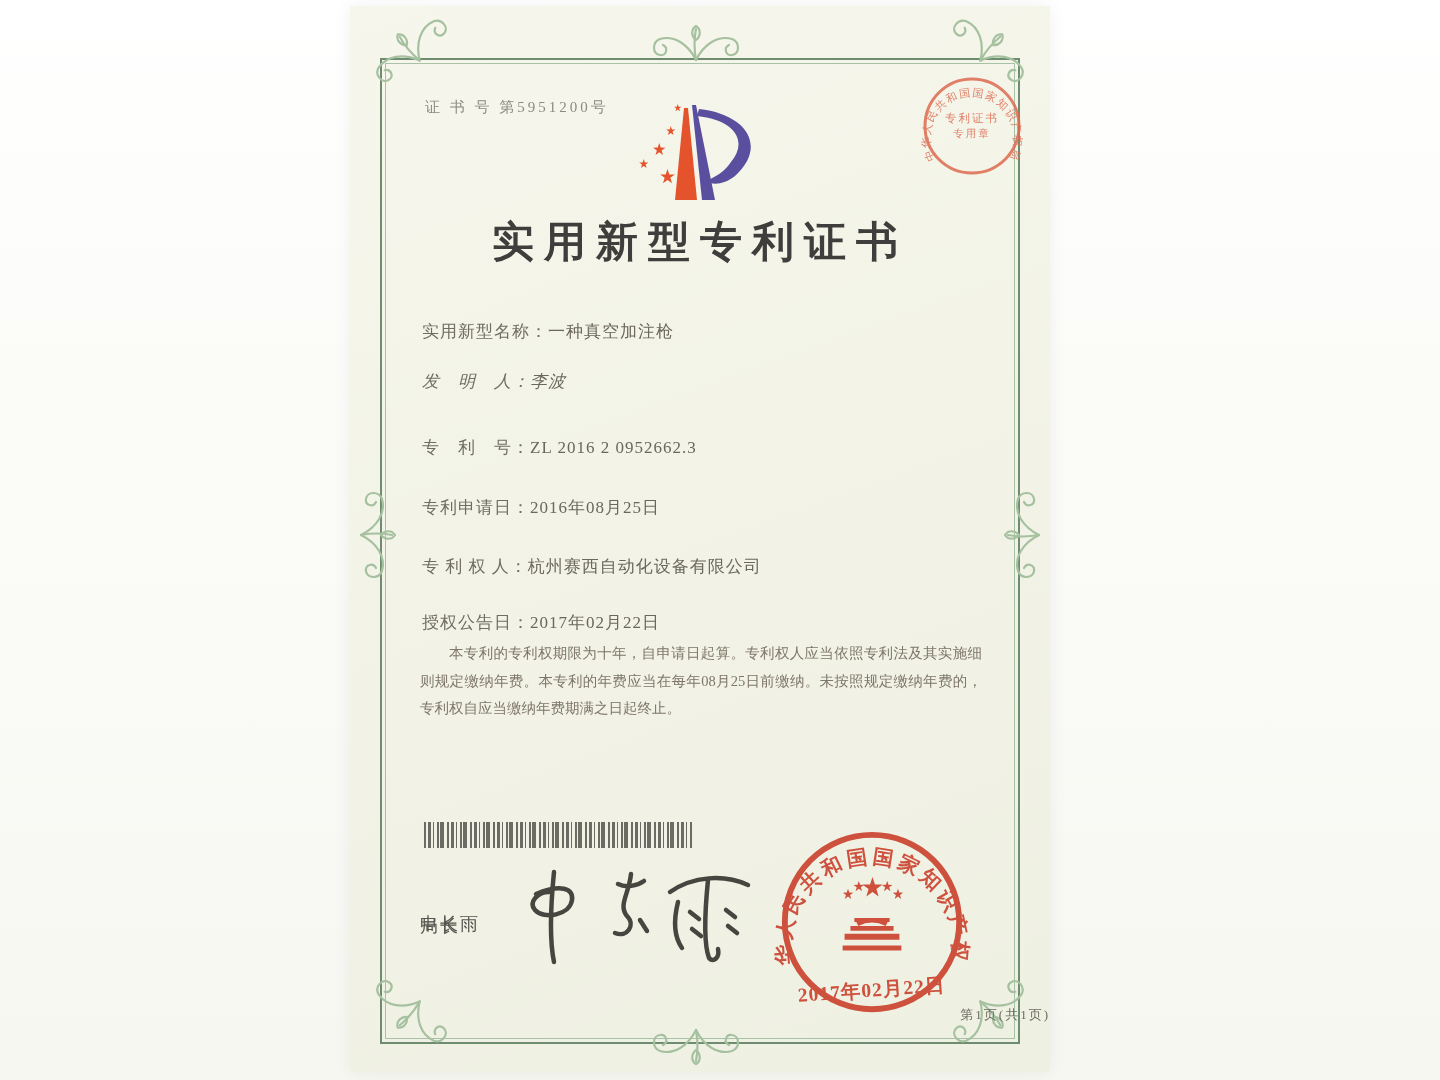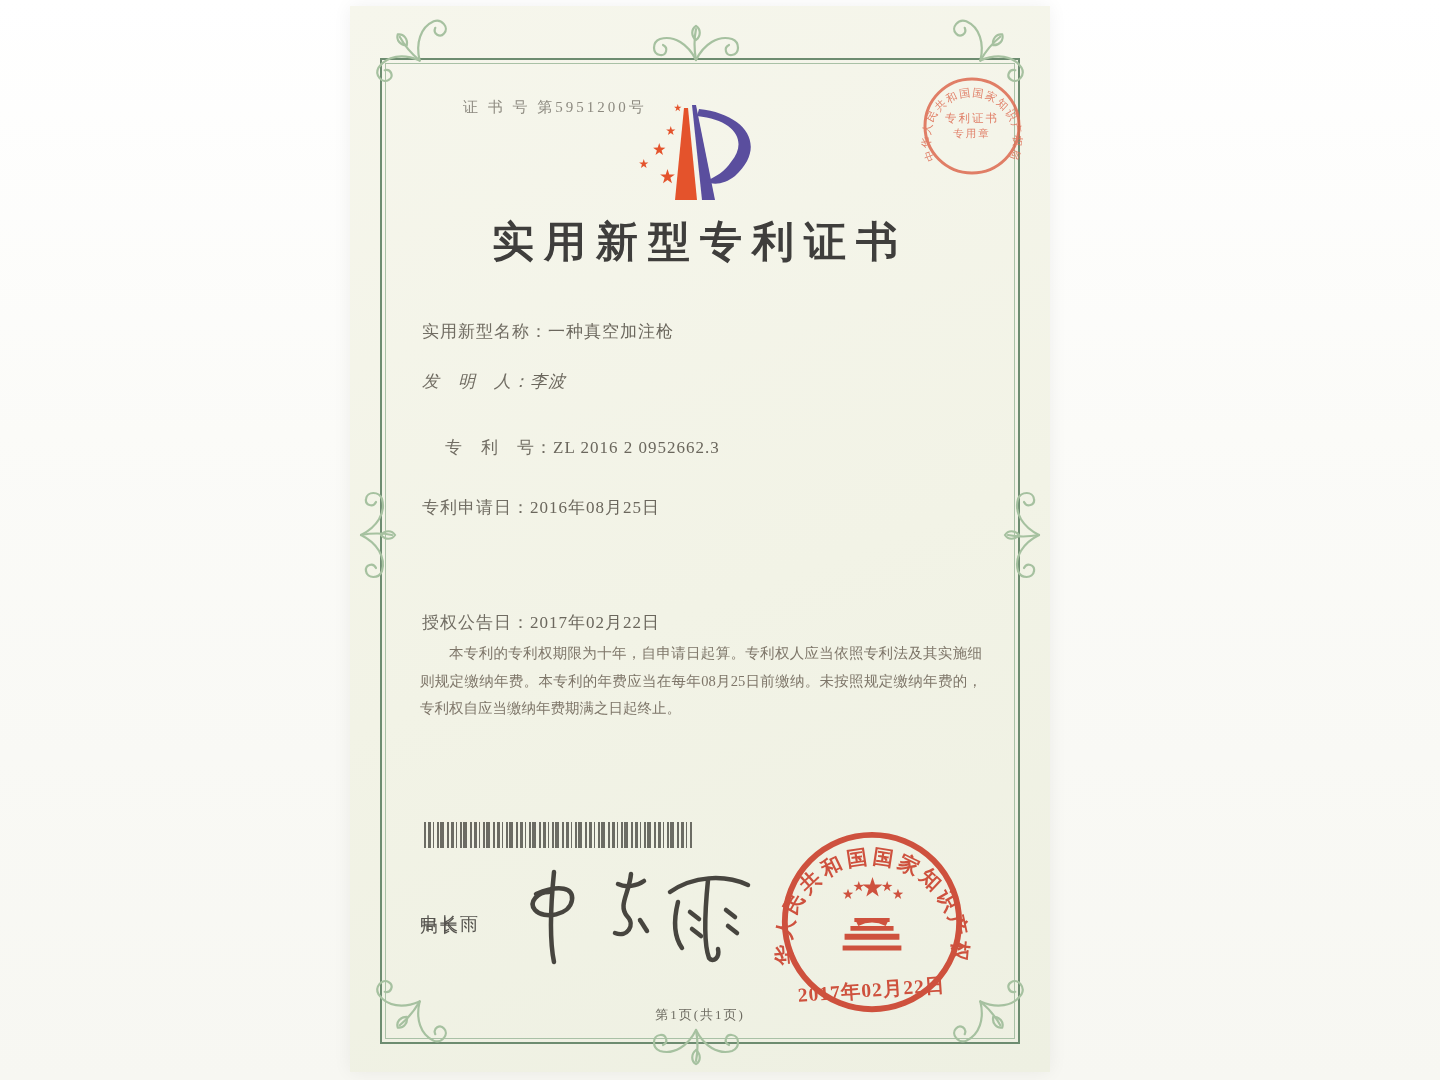--- a/index.html
+++ b/index.html
@@ -8,21 +8,21 @@
   .photo { position:relative; width:1440px; height:1080px;
            background:linear-gradient(180deg,#ffffff 0%,#fbfbf8 40%,#f7f7f2 100%); }
   .paper { position:absolute; left:350px; top:6px; width:700px; height:1066px;
            background:linear-gradient(160deg,#f6f6ec 0%,#f2f3e6 55%,#eef0e2 100%);
            box-shadow:0 0 18px rgba(0,0,0,.06); }
   .frame { position:absolute; left:30px; right:30px; top:52px; bottom:28px;
            border:2px solid #6d8c70; }
   .frame-inner { position:absolute; inset:3px; border:1px solid #a9c1a6; }
   .flourish { position:absolute; width:92px; height:42px; color:#a6c1a0; }
   .cert-no { position:absolute; left:75px; top:92px; font-size:15px; color:#8d8a80;
-             letter-spacing:3px;margin-left:38px; }
+             letter-spacing:3px; }
   .logo { position:absolute; left:272px; top:96px; width:152px; height:106px; }
   .top-seal { position:absolute; left:558px; top:56px; width:128px; height:128px;
               opacity:.85; }
   .title { position:absolute; left:0; right:0; top:208px; text-align:center;
            font-size:42px; font-weight:bold; color:#3f3e3c; letter-spacing:10px; }
   .field { position:absolute; left:72px; font-size:17px; color:#716d63;
            letter-spacing:1px; white-space:nowrap; }
   .field .val { color:#6b675d; }
   .paragraphs { position:absolute; left:70px; top:634px; width:562px;
                 font-size:14.5px; line-height:1.9; color:#7e7669; text-align:justify; }
@@ -33,21 +33,21 @@
                  #4a4a43 4px 7px,transparent 7px 9px,#4a4a43 9px 10px,transparent 10px 13px,
                  #4a4a43 13px 15px,transparent 15px 16px,#4a4a43 16px 20px,transparent 20px 23px);
              opacity:.8; }
   .director-label { position:absolute; left:70px; top:908px; font-size:18px;
                     color:#55534e; letter-spacing:2px; }
   .director-name  { position:absolute; left:70px; top:906px; font-size:18px;
                     color:#55534e; letter-spacing:2px; }
   .signature { position:absolute; left:168px; top:852px; width:250px; height:120px; }
   .main-seal { position:absolute; left:408px; top:822px; width:228px; height:192px;
                opacity:.92; }
-  .page-footer { position:absolute; left:0; right:0; top:1000px; text-align:center;
+  .page-footer { position:absolute; left:0; right:0; top:1000px; text-align:right;
                  font-size:13px; color:#6e6c62; letter-spacing:2px; }
 </style>
 </head>
 <body>
 
 <div class="photo">
   <div class="paper">
 
     <div class="frame">
       <div class="frame-inner"></div>
@@ -118,25 +118,28 @@
     </svg>
 
     <div class="title">实用新型专利证书</div>
 
     <div class="field" style="top:314px;">
       <span>实用新型名称：</span><span class="val">一种真空加注枪</span>
     </div>
     <div class="field" style="top:364px;font-style:italic;">
       <span>发　明　人：</span><span class="val">李波</span>
     </div>
-    <div class="field" style="top:430px;margin-left:23px;">
+    <div class="field" style="top:430px;">
       <span>专　利　号：</span><span class="val">ZL 2016 2 0952662.3</span>
     </div>
     <div class="field" style="top:490px;">
       <span>专利申请日：</span><span class="val">2016年08月25日</span>
+    </div>
+    <div class="field" style="top:549px;">
+      <span>专 利 权 人：</span><span class="val">杭州赛西自动化设备有限公司</span>
     </div>
     <div class="field" style="top:605px;">
       <span>授权公告日：</span><span class="val">2017年02月22日</span>
     </div>
 
     <div class="paragraphs">
       <p>本专利的专利权期限为十年，自申请日起算。专利权人应当依照专利法及其实施细则规定缴纳年费。本专利的年费应当在每年08月25日前缴纳。未按照规定缴纳年费的，专利权自应当缴纳年费期满之日起终止。</p>
     </div>
 
     <div class="barcode"></div>

